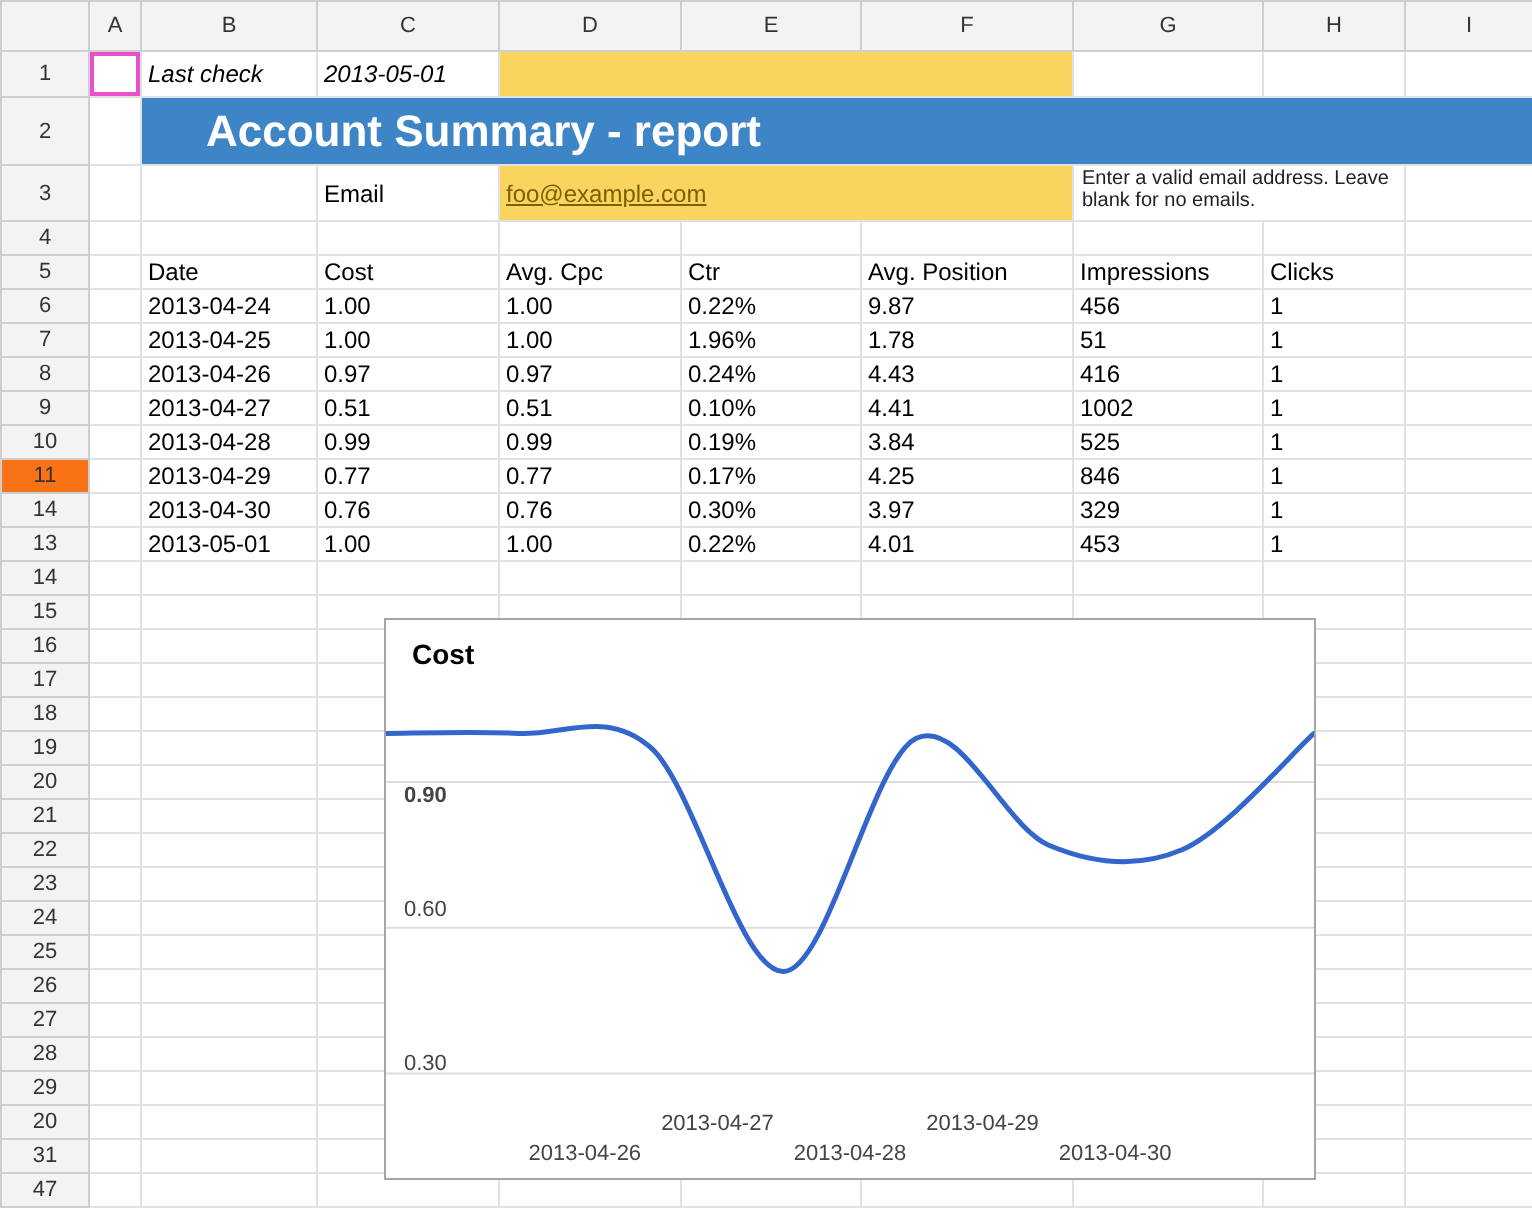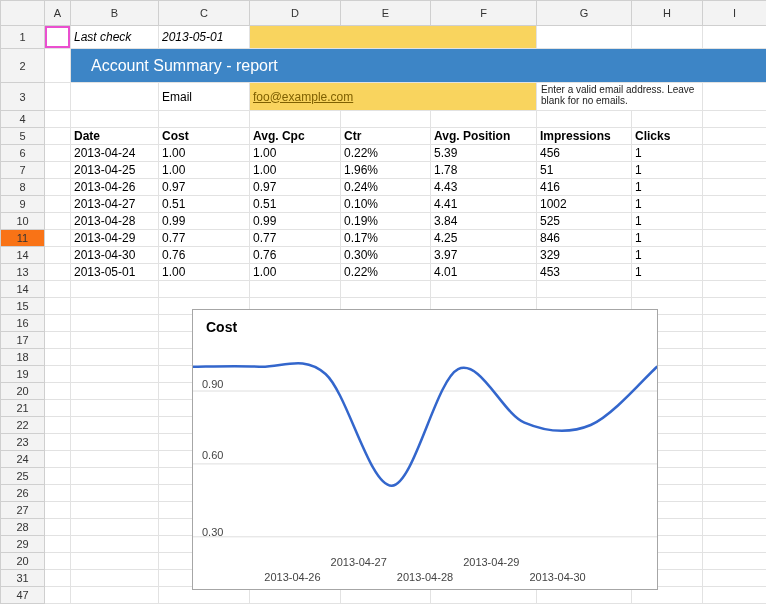--- a/index.html
+++ b/index.html
@@ -14,27 +14,27 @@
     font-size:11px;font-weight:400;color:#333;text-align:center;padding:0}
   .sheet tbody th.rh{background:#f3f3f3;border-color:#cfcfcf;
     font-size:11px;font-weight:400;color:#333;text-align:center;padding:0}
   .sheet tbody th.rh.shaded{background:#f97316}
 
   tr.h23 th,tr.h23 td{height:23px}
   tr.h34 th,tr.h34 td{height:34px}
   tr.h28 th,tr.h28 td{height:28px}
 
   td.banner{background:var(--banner-bg,#3d85c6);color:var(--banner-text,#fff);
-    font-size:16px;font-weight:400;padding-left:20px;border-color:#e2e2e2}
+    font-size:22px;font-weight:700;padding-left:32px;border-color:#e2e2e2}
   td.hl{background:var(--highlight-bg,#f9d45e)}
   .italic{font-style:italic;color:#333}
   .muted{color:#999}
   td.note{font-size:10px;line-height:11px;white-space:normal;vertical-align:top;
     padding:1px 4px;color:#222}
-  td.bold{font-weight:700}
+  td.bold{font-weight:400}
   td.num{text-align:left;padding-right:16px}
   .email-link{color:var(--link-text,#7f6000);text-decoration:underline;cursor:pointer}
   td.remote-cursor{box-shadow:inset 0 0 0 2px var(--remote-cursor,#ea4fcf)}
 
   .chart{position:absolute;left:192px;top:309px;width:466px;height:281px;
     background:#fff;border:1px solid #a6a6a6;z-index:10}
   .chart-title{position:absolute;left:13px;top:9px;font-size:14px;font-weight:700;color:#000;z-index:3}
   .chart svg{position:absolute;left:0;top:0;z-index:1}
   .gridline{stroke:#dedede;stroke-width:1}
   .series{fill:none;stroke:var(--chart-line,#3366cc);stroke-width:2.5;stroke-linecap:round}
@@ -121,21 +121,21 @@
   <td class="cell bold">Clicks</td>
   <td class="cell"></td>
 </tr>
 <tr>
   <th class="rh">6</th>
   <td class="cell"></td>
   <td class="cell">2013-04-24</td>
   <td class="cell num">1.00</td>
   <td class="cell num">1.00</td>
   <td class="cell num">0.22%</td>
-  <td class="cell num">5.39</td>
+  <td class="cell num">9.87</td>
   <td class="cell num">456</td>
   <td class="cell num">1</td>
   <td class="cell"></td>
 </tr>
 <tr>
   <th class="rh">7</th>
   <td class="cell"></td>
   <td class="cell">2013-04-25</td>
   <td class="cell num">1.00</td>
   <td class="cell num">1.00</td>
@@ -468,21 +468,21 @@
 </table>
 
 <div class="chart" id="chart">
   <div class="chart-title">Cost</div>
   <svg id="chart-svg" width="464" height="279" viewBox="0 0 464 279">
         <line x1="0" x2="464" y1="81" y2="81" class="gridline"></line>
         <line x1="0" x2="464" y1="153.9" y2="153.9" class="gridline"></line>
         <line x1="0" x2="464" y1="226.8" y2="226.8" class="gridline"></line>
         <path d="M0,56.7C11.04761904761905,56.7 44.19047619047619,55.485 66.28571428571429,56.7C88.3809523809524,57.915000000000006 110.47619047619048,44.14500000000001 132.57142857142858,63.99000000000001C154.66666666666669,83.83500000000001 176.7619047619048,176.58 198.8571428571429,175.77C220.952380952381,174.96 243.04761904761907,69.66000000000001 265.14285714285717,59.13000000000001C287.23809523809524,48.60000000000001 309.33333333333337,103.275 331.42857142857144,112.59C353.5238095238095,121.905 375.6190476190477,124.33500000000001 397.7142857142858,115.02000000000001C419.80952380952385,105.70500000000001 452.952380952381,66.42 464.00000000000006,56.7" class="series"></path>
       </svg>
-<div class="ytick" style="top: 68px;">0.90</div>
+<div class="ytick" style="top: 82px; font-weight: bold;">0.90</div>
       <div class="ytick" style="top: 138.9px;">0.60</div>
       <div class="ytick" style="top: 216px;">0.30</div>
       <div class="xtick" style="left: 59.4286px; top: 261px;">2013-04-26</div>
       <div class="xtick" style="left: 125.714px; top: 246px;">2013-04-27</div>
       <div class="xtick" style="left: 192px; top: 261px;">2013-04-28</div>
       <div class="xtick" style="left: 258.286px; top: 246px;">2013-04-29</div>
       <div class="xtick" style="left: 324.571px; top: 261px;">2013-04-30</div>
     </div>
 </div>
 

